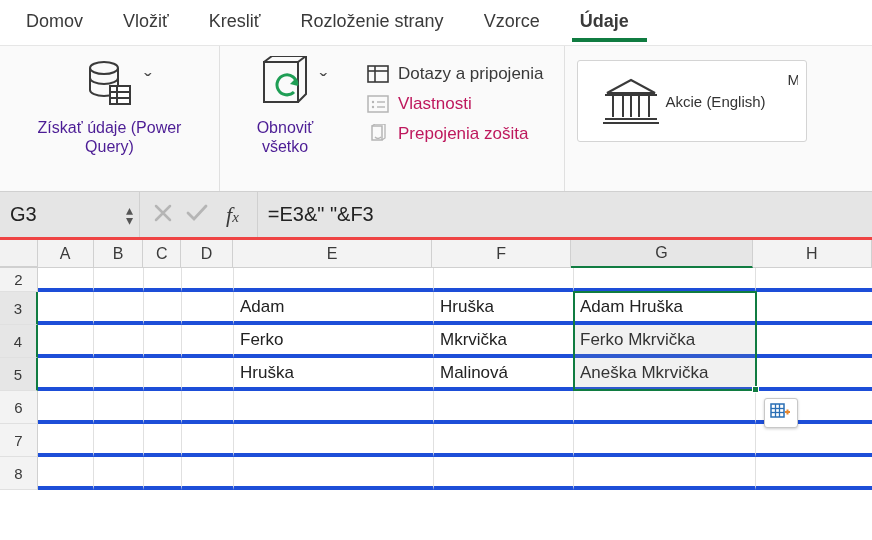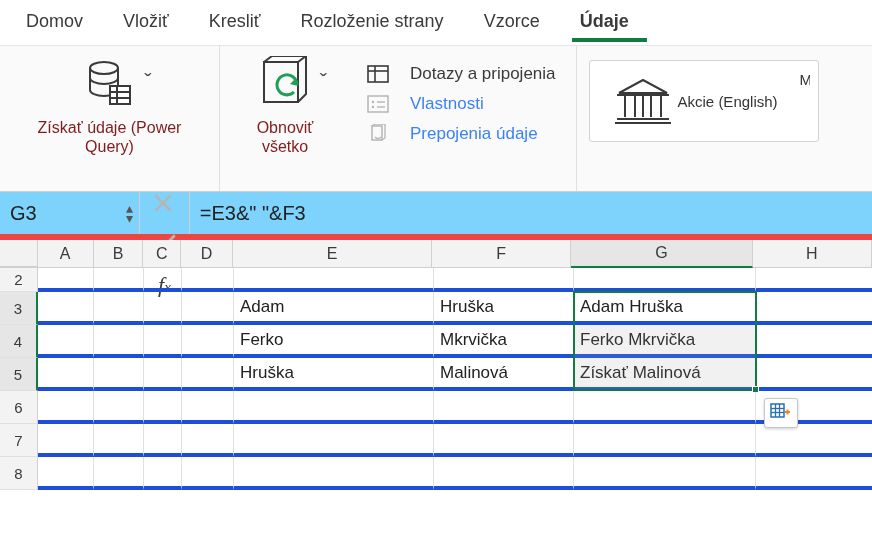--- a/index.html
+++ b/index.html
@@ -55,21 +55,21 @@
     flex-direction: column;
     align-items: center;
     justify-content: flex-start;
     padding: 8px 12px 6px;
     border-right: 1px solid #e0e0e0;
   }
   .rgroup.noborder{border-right:none;}
   .biglabel{
     font-size: 16px;
     text-align:center;
-    color:#7f1d1d;
+    color:#4c1d95;
     line-height: 1.2;
     margin-top: 4px;
   }
   .iconwrap{position:relative;}
   .dropdown-caret{
     position:absolute;
     right:-14px; top:22px;
     font-size: 22px;
     color:#4a4a4a;
     line-height: 12px;
@@ -79,24 +79,24 @@
     display:flex; align-items:center; justify-content:center;
   }
   .mid-list{
     display:flex;
     flex-direction:column;
     gap: 10px;
     padding: 10px 8px 6px 4px;
     font-size: 17px;
   }
   .mid-list .row{
-    display:flex; align-items:center; gap:20px;
+    display:flex; align-items:center; gap:8px;
     color:#3a3a3a;
   }
-  .mid-list .row.disabled{ color:#3b82f6; }
+  .mid-list .row.disabled{ color:#be185d; }
   .ic{
     width:24px; height:20px;
     display:inline-flex; align-items:center; justify-content:center;
   }
 
   .stocks-box{
     margin: 6px 8px 8px 0;
     border: 1px solid #d4d4d4;
     border-radius: 3px;
     background: #fff;
@@ -109,46 +109,45 @@
     display:flex; align-items:center;
     font-size:15px; color:#333;
   }
   .stock-item .icon-slot{height:60px; width:70px; display:flex; align-items:center; justify-content:center;}
 
   
   .fbar{
     display:flex;
     align-items:center;
     height: 48px;
-    border-bottom: 6px solid #ef4444;
-    background:#7dd3fc;
+    border-bottom: 3px solid #ef4444;
+    background:#e5e5e5;
   }
   .namebox{
     width: 140px; height: 100%;
     border-right: 1px solid #d0d0d0;
     display:flex; align-items:center;
     padding: 0 6px 0 10px;
     font-size: 20px;
     position: relative;
   }
   .namebox .spin{
     margin-left:auto;
     display:flex; flex-direction:column;
     font-size: 14px; color:#555;
     line-height: 10px;
   }
   .fbar-btns{
-    display:flex; 
+    display:flex; align-items:center;
     gap: 14px;
     padding: 0 10px 0 14px;
     color:#aeaeae;
     border-right: 1px solid #d0d0d0;
     height:100%;
     font-size: 22px;
-    flex-direction: column;
   }
   .fx{
     font-family: "Times New Roman", serif;
     font-style: italic;
     font-size: 22px;
     color:#3a3a3a;
     padding: 0 8px 0 4px;
   }
   .formula-text{
     padding: 0 10px;
@@ -313,21 +312,21 @@
         <span>Vlastnosti</span>
       </div>
       <div class="row disabled">
         <span class="ic">
           <svg width="22" height="20">
               <path d="M5 2h10v14H5z" fill="none" stroke="#b5b5b5" stroke-width="1.5"></path>
               <path d="M5 2l3-2h10v14l-3 2" fill="none" stroke="#b5b5b5" stroke-width="1.3"></path>
               <path d="M8 13c3 3 6 0 6 0" fill="none" stroke="#b5b5b5" stroke-width="1.5"></path>
             </svg>
         </span>
-        <span>Prepojenia údaje</span>
+        <span>Prepojenia zošita</span>
       </div>
     </div>
   </div>
 
   <div class="rgroup noborder" style="padding-right:0">
     <div class="stocks-box">
       <div class="stock-item">
         <div class="icon-slot">
           <svg width="60" height="48" viewBox="0 0 60 48">
             <path d="M6 16 L30 3 L54 16 Z" fill="none" stroke="#3a3a3a" stroke-width="2"></path>
@@ -436,21 +435,21 @@
         <div class="cell cH"></div>
       </div>
 
       <div class="row">
         <div class="cell cA"></div>
         <div class="cell cB"></div>
         <div class="cell cC"></div>
         <div class="cell cD"></div>
         <div class="cell cE">Hruška</div>
         <div class="cell cF">Malinová</div>
-        <div class="cell cG">Získať Malinová</div>
+        <div class="cell cG">Aneška Mkrvička</div>
         <div class="cell cH"></div>
       </div>
 
       <div class="row">
           <div class="cell cA"></div>
           <div class="cell cB"></div>
           <div class="cell cC"></div>
           <div class="cell cD"></div>
           <div class="cell cE"></div>
           <div class="cell cF"></div>

